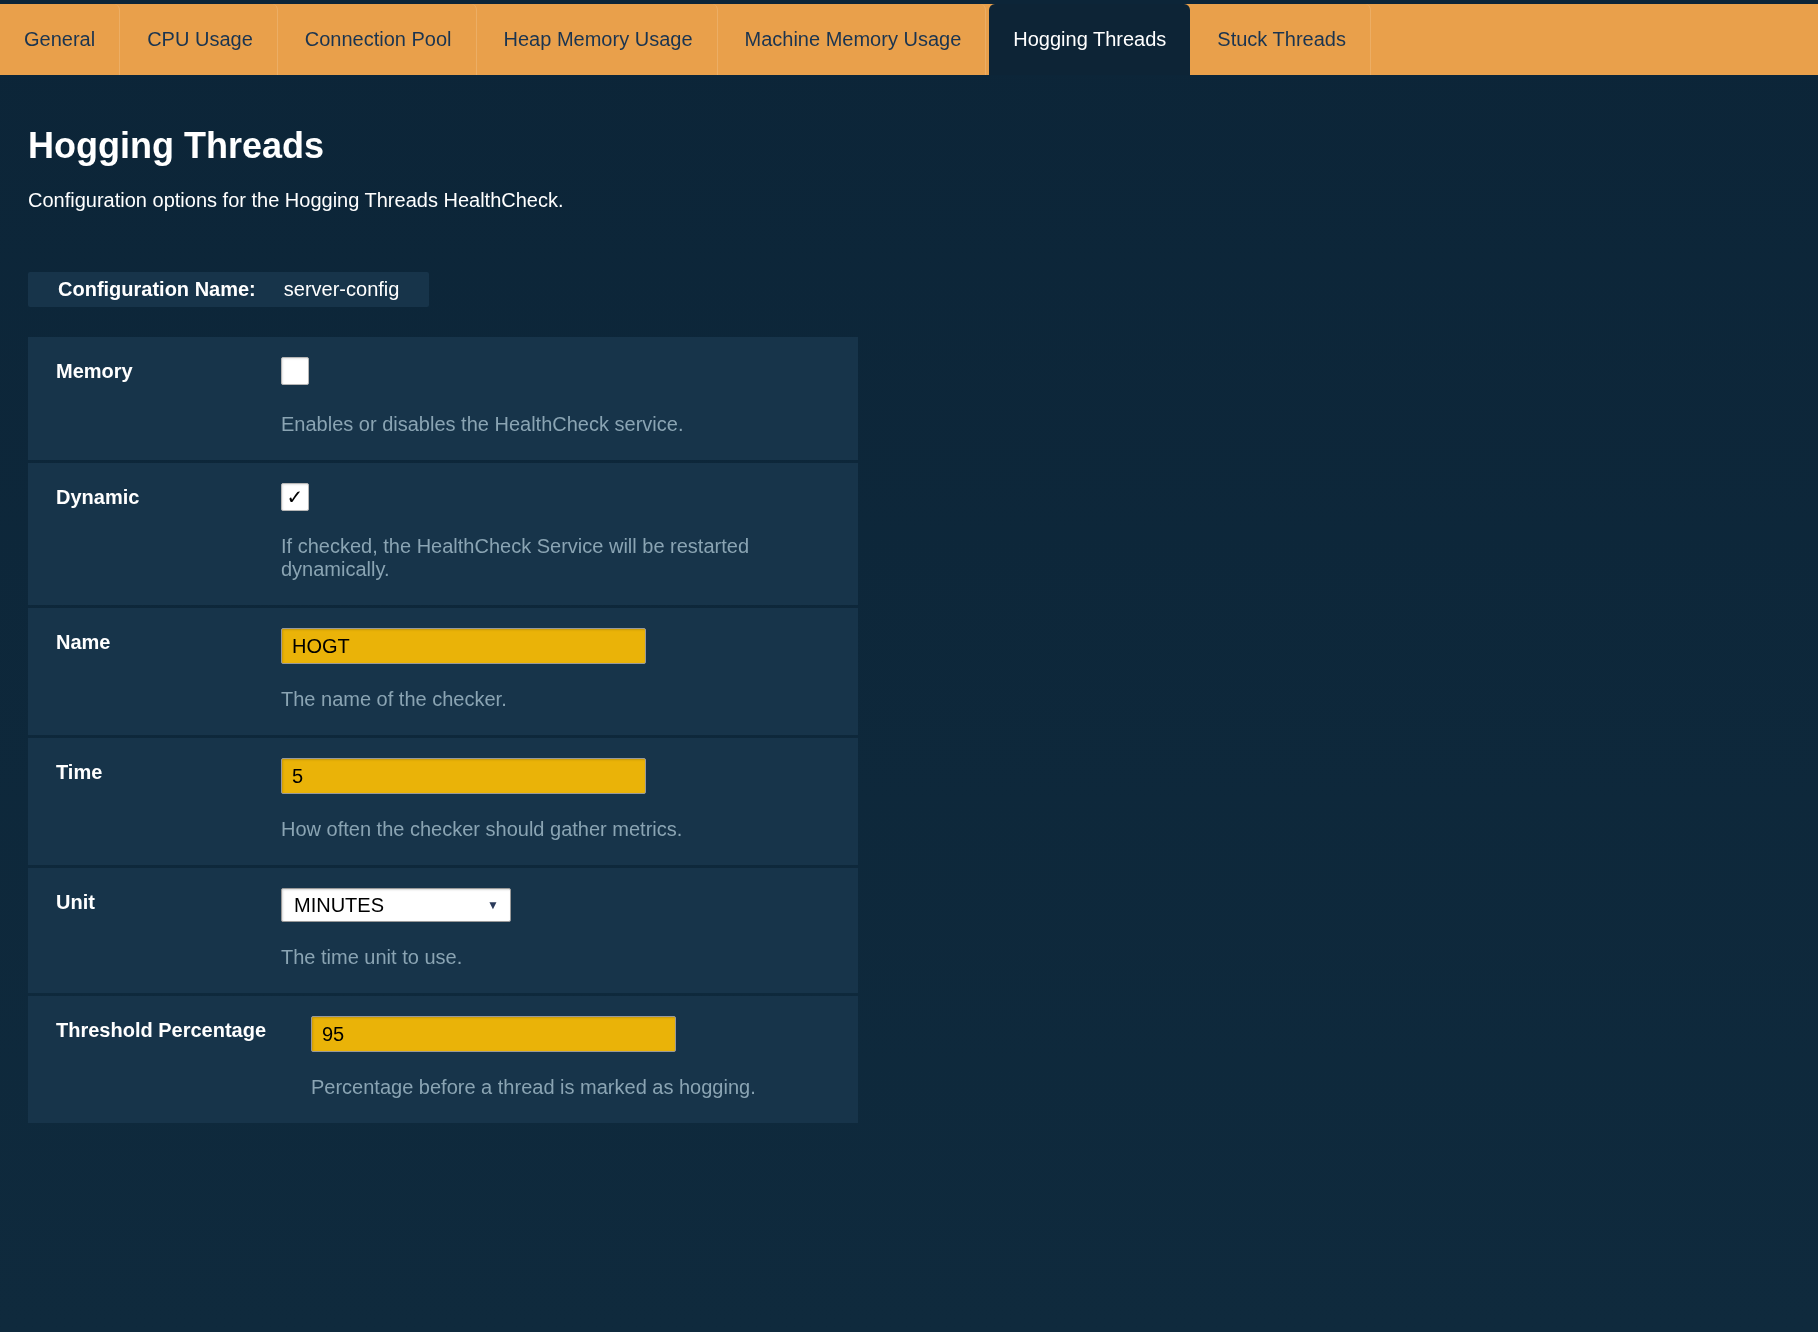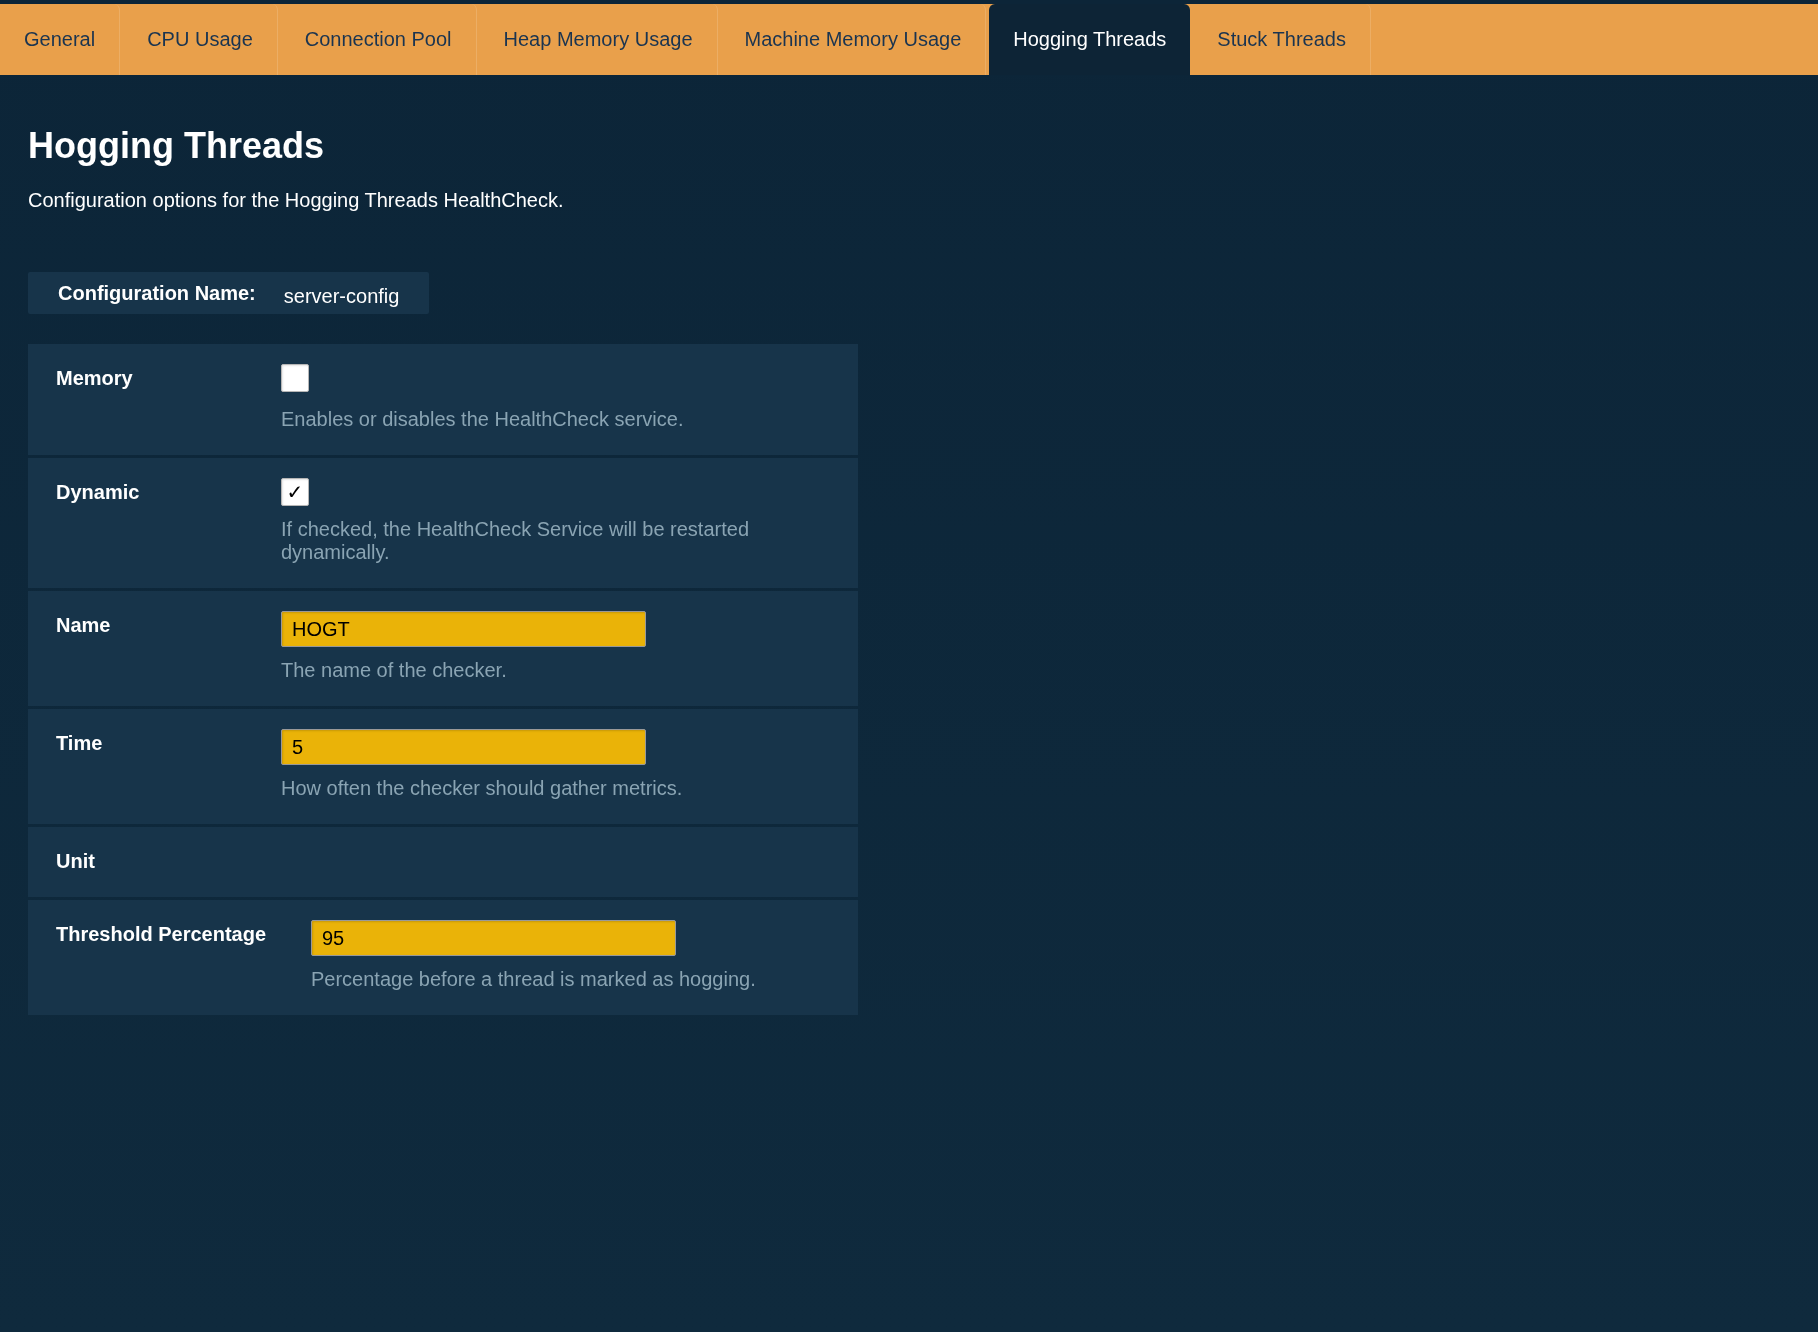--- a/index.html
+++ b/index.html
@@ -63,21 +63,20 @@
       border-radius: 2px;
       margin-bottom: 30px;
     }
     .config-name-label {
       font-weight: 700;
       font-size: 20px;
       margin-right: 28px;
     }
     .config-name-value {
       font-size: 20px;
-      margin-top: 7px;
     }
     .form-table {
       width: 830px;
     }
     .form-row {
       display: flex;
       background: #17344a;
       padding: 20px 30px 24px 28px;
       margin-bottom: 3px;
       align-items: flex-start;
@@ -91,21 +90,21 @@
     }
     .form-label.wide {
       width: 255px;
     }
     .form-control-area {
       flex: 1;
     }
     .form-help {
       color: #8aa4b3;
       font-size: 20px;
-      margin-top: 12px;
+      margin-top: 24px;
     }
     .checkbox {
       width: 28px;
       height: 28px;
       background: #ffffff;
       border: 1px solid #b6b6b6;
       border-radius: 2px;
       display: inline-flex;
       align-items: center;
       justify-content: center;
@@ -206,20 +205,29 @@
     <div class="form-row">
       <div class="form-label">Time</div>
       <div class="form-control-area">
         <input type="text" class="text-input" value="5" style="">
         <div class="form-help">How often the checker should gather metrics.</div>
       </div>
     </div>
 
     <div class="form-row">
       <div class="form-label">Unit</div>
+      <div class="form-control-area">
+        <div class="select-wrapper">
+          <select class="select-input">
+            <option>MINUTES</option>
+          </select>
+          <span class="select-arrow">▼</span>
+        </div>
+        <div class="form-help">The time unit to use.</div>
+      </div>
     </div>
 
     <div class="form-row">
       <div class="form-label wide">Threshold Percentage</div>
       <div class="form-control-area">
         <input type="text" class="text-input" value="95" style="">
         <div class="form-help">Percentage before a thread is marked as hogging.</div>
       </div>
     </div>
 

